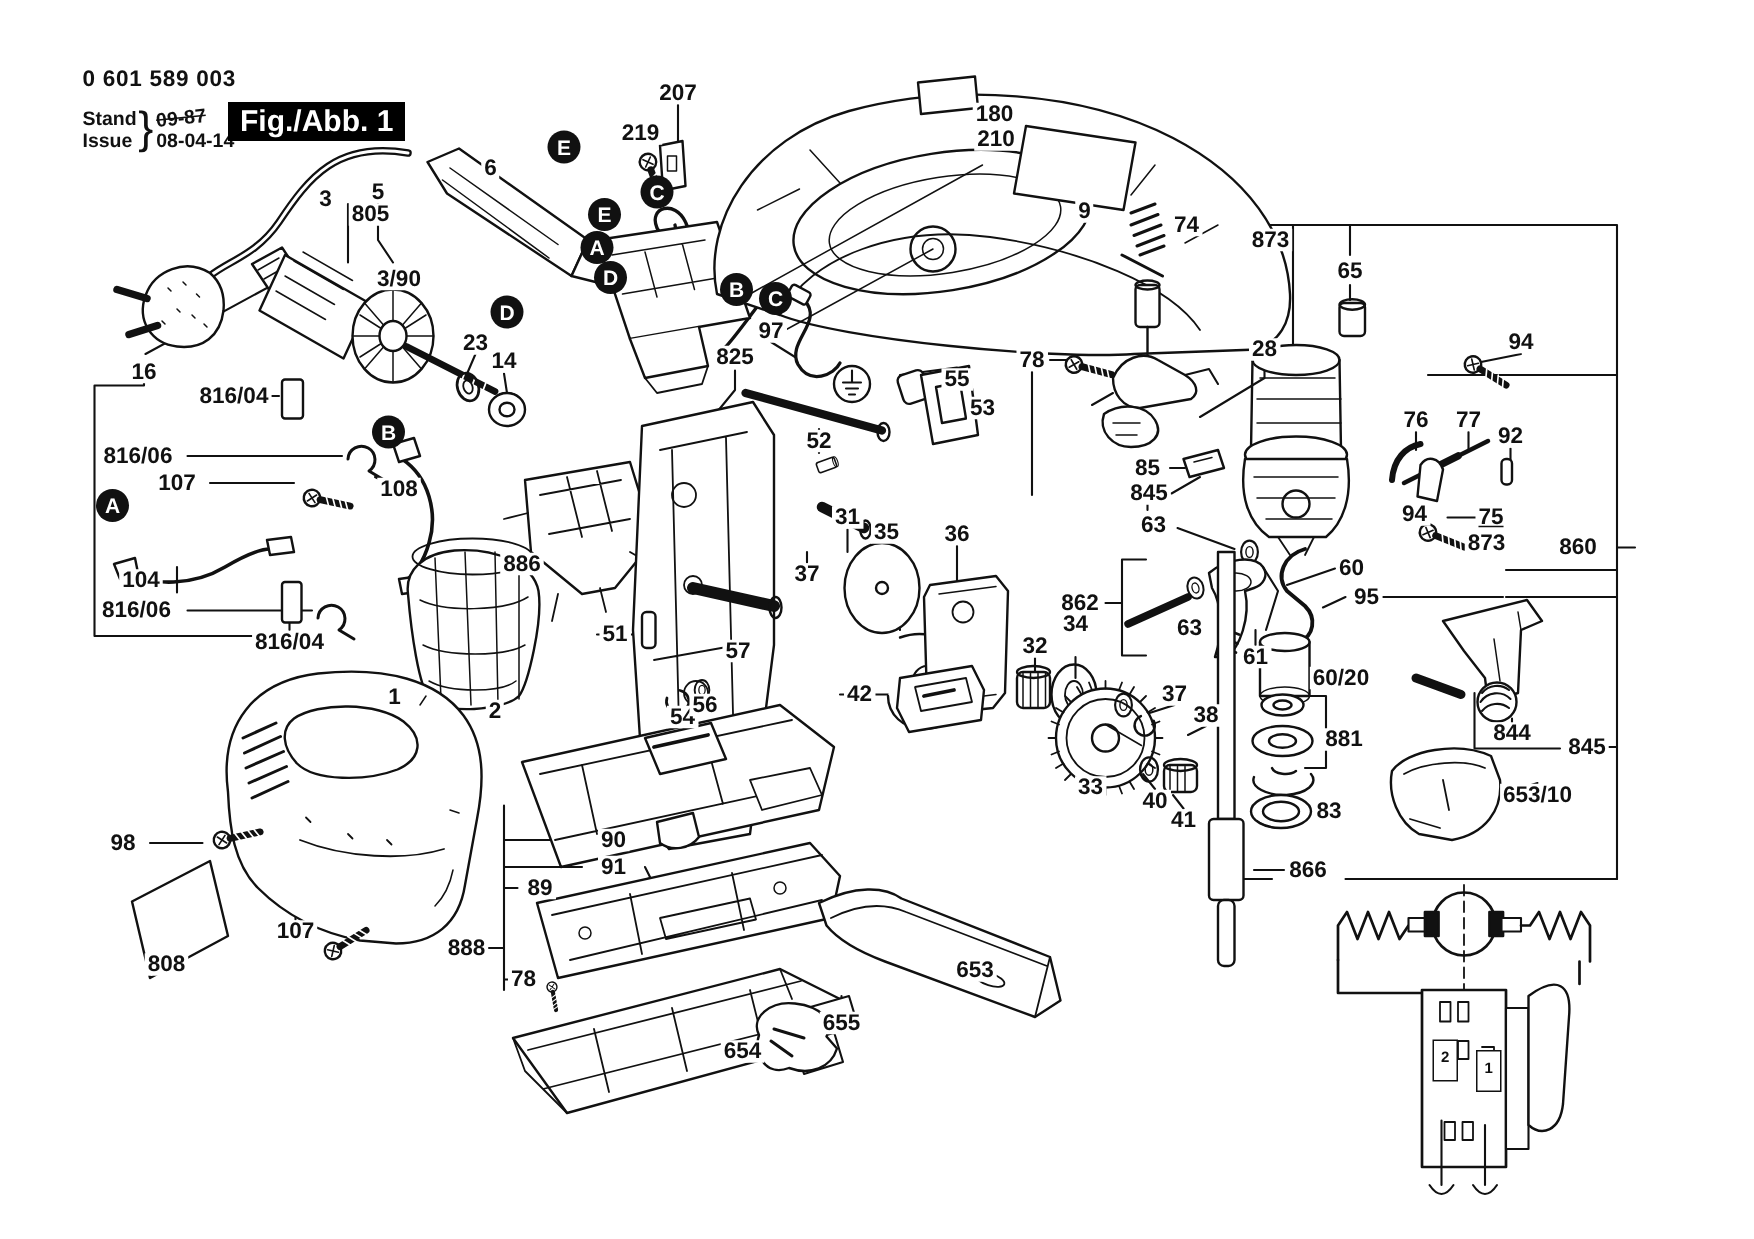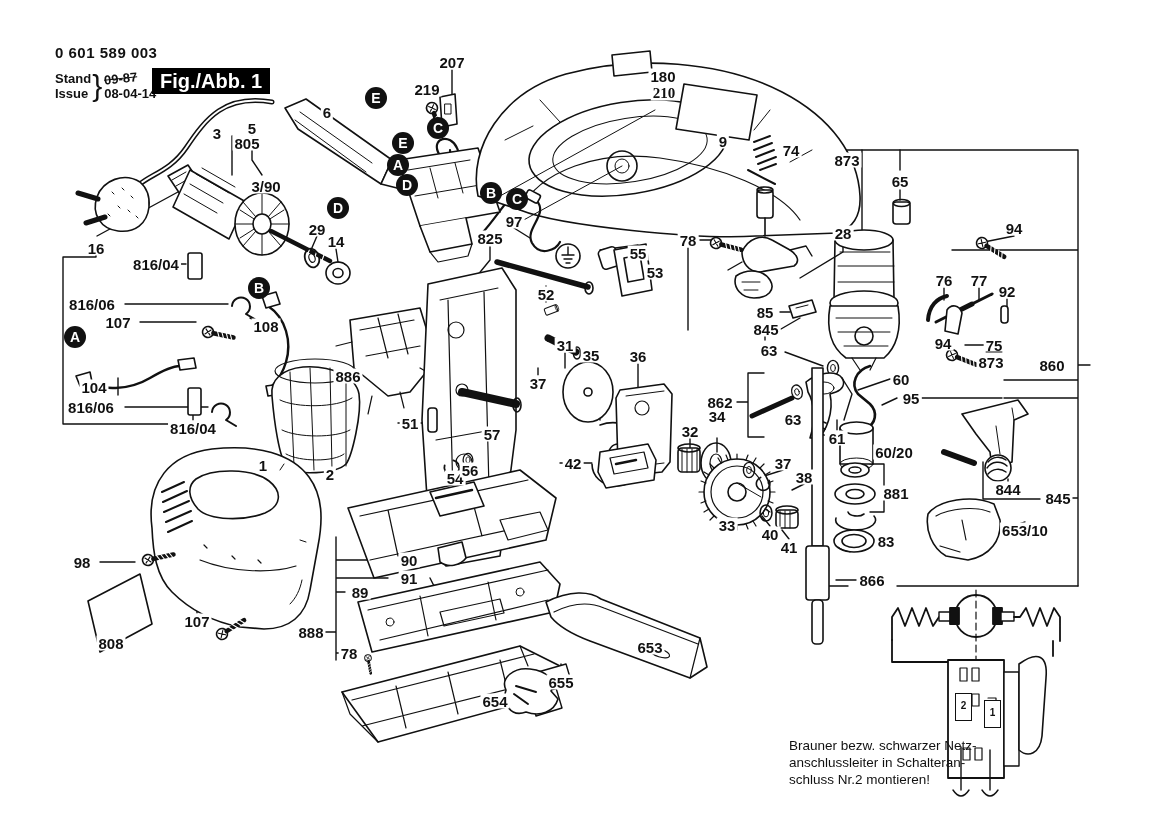--- a/index.html
+++ b/index.html
@@ -367,21 +367,21 @@
       </div>
     </div>
   </div>
 
   <div id="figbox">Fig./Abb. 1</div>
 
   <div id="labels-layer">
       <div class="plabel" style="left: 452px; top: 62px;">207</div>
       <div class="plabel" style="left: 427px; top: 89px;">219</div>
       <div class="plabel" style="left: 663px; top: 76px;">180</div>
-      <div class="plabel" style="left: 664px; top: 93px; font-family: Liberation Serif, serif;">210</div>
+      <div class="plabel" style="left: 664px; top: 93px;">210</div>
       <div class="plabel" style="left: 723px; top: 141px;">9</div>
       <div class="plabel" style="left: 791px; top: 150px;">74</div>
       <div class="plabel" style="left: 847px; top: 160px;">873</div>
       <div class="plabel" style="left: 900px; top: 181px;">65</div>
       <div class="plabel" style="left: 1014px; top: 228px;">94</div>
       <div class="plabel" style="left: 688px; top: 240px;">78</div>
       <div class="plabel" style="left: 843px; top: 233px;">28</div>
       <div class="plabel" style="left: 944px; top: 280px;">76</div>
       <div class="plabel" style="left: 979px; top: 280px;">77</div>
       <div class="plabel" style="left: 1007px; top: 291px;">92</div>
@@ -418,21 +418,21 @@
       <div class="plabel" style="left: 94px; top: 387px;">104</div>
       <div class="plabel" style="left: 91px; top: 407px;">816/06</div>
       <div class="plabel" style="left: 193px; top: 428px;">816/04</div>
       <div class="plabel" style="left: 266px; top: 326px;">108</div>
       <div class="plabel" style="left: 348px; top: 376px;">886</div>
       <div class="plabel" style="left: 217px; top: 133px;">3</div>
       <div class="plabel" style="left: 252px; top: 128px;">5</div>
       <div class="plabel" style="left: 247px; top: 143px;">805</div>
       <div class="plabel" style="left: 327px; top: 112px;">6</div>
       <div class="plabel" style="left: 266px; top: 186px;">3/90</div>
-      <div class="plabel" style="left: 317px; top: 229px;">29</div>
+      <div class="plabel" style="left: 317px; top: 229px;">23</div>
       <div class="plabel" style="left: 336px; top: 241px;">14</div>
       <div class="plabel" style="left: 490px; top: 238px;">825</div>
       <div class="plabel" style="left: 514px; top: 221px;">97</div>
       <div class="plabel" style="left: 638px; top: 253px;">55</div>
       <div class="plabel" style="left: 655px; top: 272px;">53</div>
       <div class="plabel" style="left: 546px; top: 294px;">52</div>
       <div class="plabel" style="left: 565px; top: 345px;">31</div>
       <div class="plabel" style="left: 591px; top: 355px;">35</div>
       <div class="plabel" style="left: 638px; top: 356px;">36</div>
       <div class="plabel" style="left: 538px; top: 383px;">37</div>
@@ -464,18 +464,13 @@
       <div class="cmark" style="left: 491px; top: 193px;">B</div>
       <div class="cmark" style="left: 517px; top: 199px;">C</div>
       <div class="cmark" style="left: 338px; top: 208px;">D</div>
       <div class="cmark" style="left: 259px; top: 288px;">B</div>
       <div class="cmark" style="left: 75px; top: 337px;">A</div>
     </div>
 
   <div class="ttag" style="left:955px;top:693px;">2</div>
   <div class="ttag" style="left:984px;top:700px;">1</div>
 
-  <div id="note">
-      <div>Brauner bezw. schwarzer Netz-</div>
-      <div>anschlussleiter in Schalteran-</div>
-      <div>schluss Nr.2 montieren!</div>
-    </div>
 </div>
 
 </body></html>

